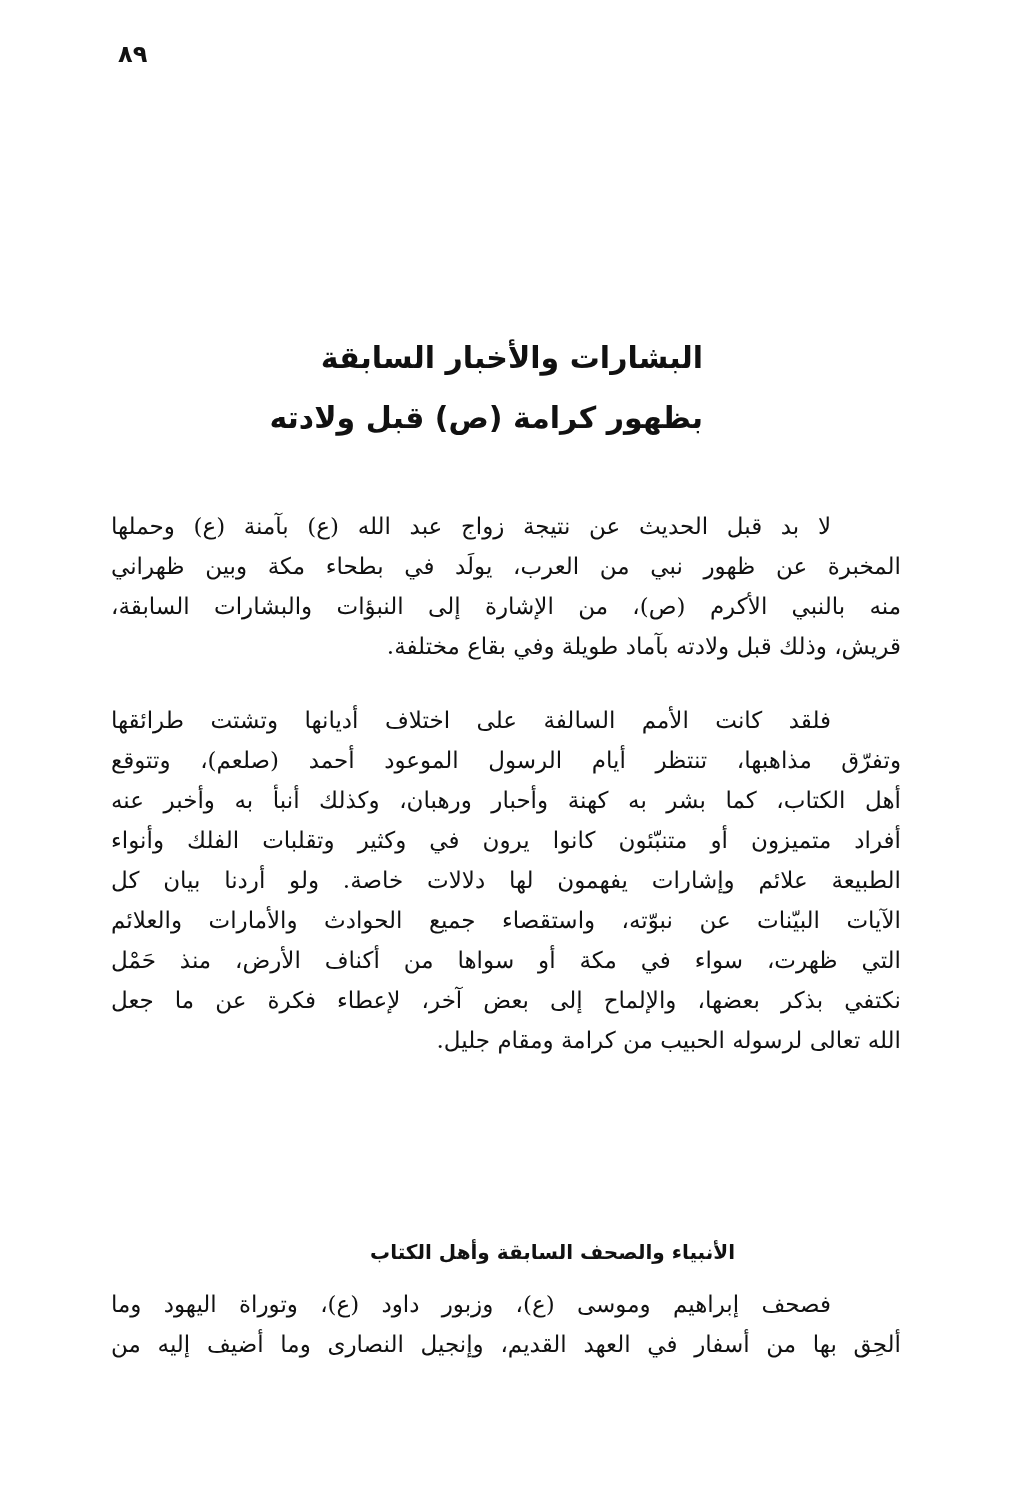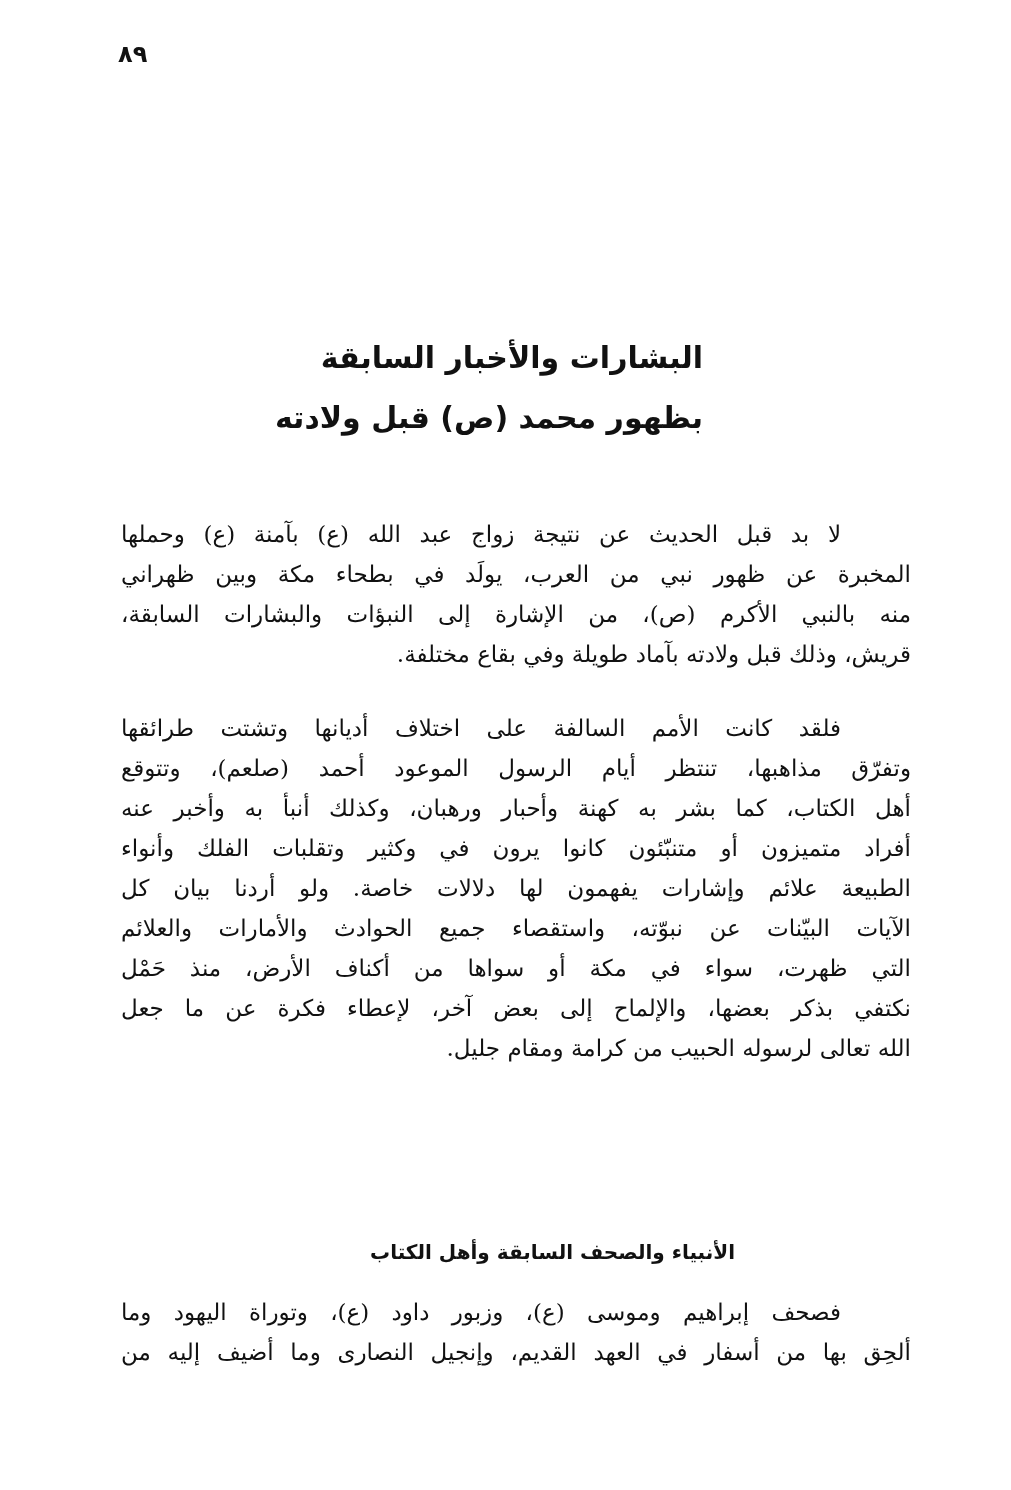--- a/index.html
+++ b/index.html
@@ -34,24 +34,23 @@
     }
     .title-line {
       font-family: "DejaVu Sans", sans-serif;
       font-weight: bold;
       font-size: 30px;
       line-height: 60px;
       white-space: nowrap;
     }
     .body-text {
       position: absolute;
-      right: 100px;
+      right: 110px;
       width: 790px;
       direction: rtl;
-      margin-top: 8px;
     }
     .line {
       display: block;
       font-size: 23px;
       height: 40px;
       line-height: 40px;
       text-align: justify;
       text-align-last: justify;
       white-space: nowrap;
       overflow: visible;
@@ -79,21 +78,21 @@
   </style>
 </head>
 <body>
 
 <div>
 
   <div class="page-number">٨٩</div>
 
   <div class="title-block">
     <div class="title-line">البشارات والأخبار السابقة</div>
-    <div class="title-line">بظهور محمد (ص) قبل ولادته</div>
+    <div class="title-line">بظهور كرامة (ص) قبل ولادته</div>
   </div>
 
   <div class="body-text" id="para-1">
     <span class="line indent">لا بد قبل الحديث عن نتيجة زواج عبد الله (ع) بآمنة (ع) وحملها</span>
     <span class="line">المخبرة عن ظهور نبي من العرب، يولَد في بطحاء مكة وبين ظهراني</span>
     <span class="line">منه بالنبي الأكرم (ص)، من الإشارة إلى النبؤات والبشارات السابقة،</span>
     <span class="line last">قريش، وذلك قبل ولادته بآماد طويلة وفي بقاع مختلفة.</span>
   </div>
 
   <div class="body-text" id="para-2">

